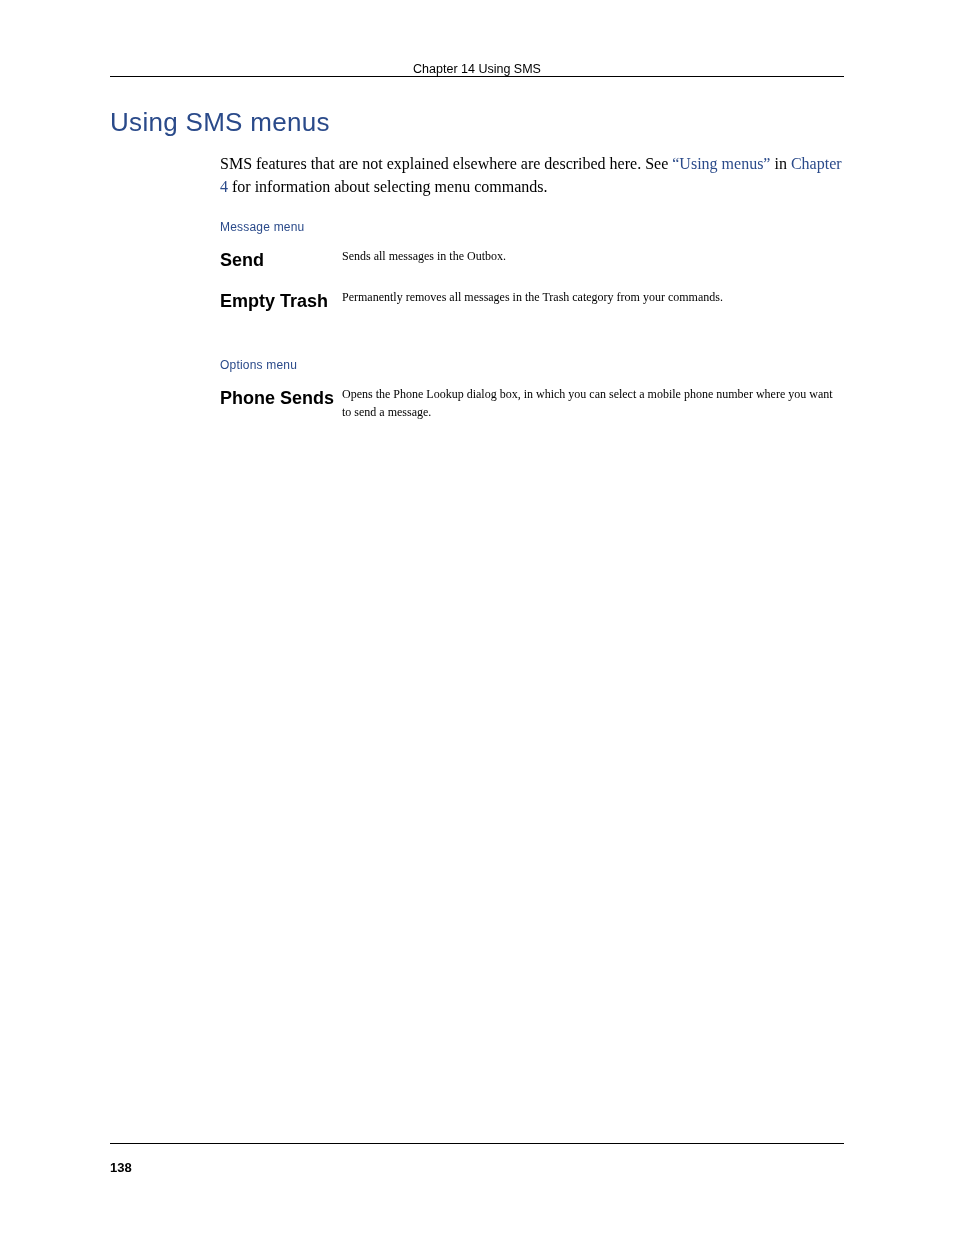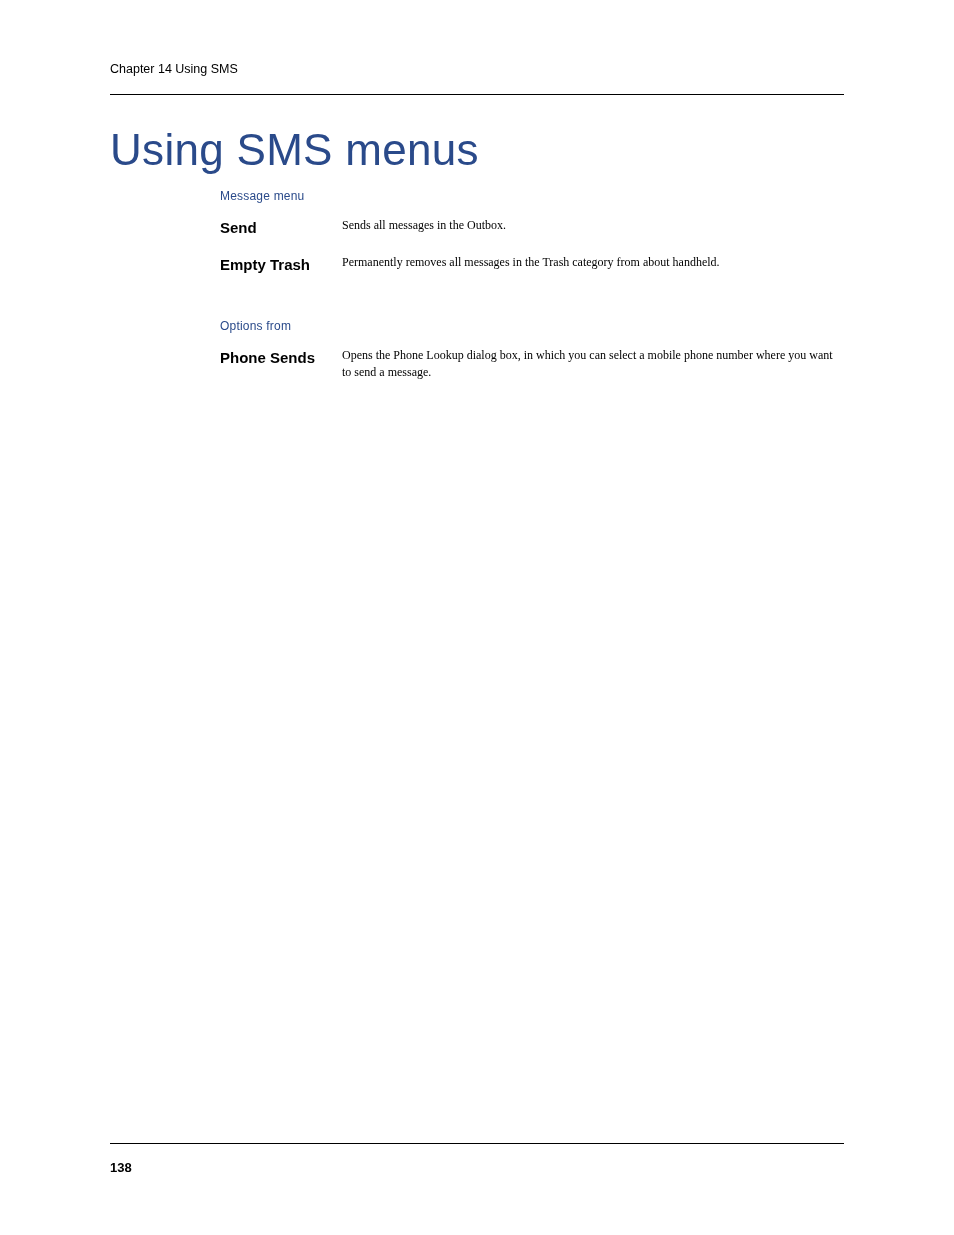--- a/index.html
+++ b/index.html
@@ -16,32 +16,33 @@
   .page {
     padding: 62px 110px 0 110px;
     box-sizing: border-box;
     position: relative;
     height: 100%;
   }
   .running-head {
     font-family: "Helvetica Neue", Helvetica, Arial, sans-serif;
     font-size: 12.5px;
     color: #000;
-    padding-bottom: 18px;
+    padding-bottom: 0;
     border-bottom: 1px solid #000;
     margin-bottom: 30px;
+    text-align: center;
   }
   .content-block {
     margin-left: 110px; 
   }
   h1.title {
     font-family: "Arial Narrow", "Helvetica Neue Condensed", "Liberation Sans Narrow", Arial, sans-serif;
     font-stretch: condensed;
     font-weight: 400;
-    font-size: 44px;
+    font-size: 26px;
     color: #2a4a8a;
     margin: 0 0 14px 0;
     letter-spacing: 0.3px;
   }
   p.intro {
     font-size: 16px;
     line-height: 1.45;
     margin: 0 0 22px 0;
   }
   a.link {
@@ -62,21 +63,21 @@
     width: 100%;
     margin-bottom: 28px;
   }
   table.defs td {
     vertical-align: top;
     padding: 0 0 18px 0;
   }
   table.defs td.term {
     font-family: "Helvetica Neue", Helvetica, Arial, sans-serif;
     font-weight: 700;
-    font-size: 15px;
+    font-size: 18px;
     width: 118px;
     padding-right: 4px;
     padding-top: 2px;
   }
   table.defs td.desc {
     font-size: 12px;
     line-height: 1.45;
   }
   .page-number {
     position: absolute;
@@ -94,37 +95,40 @@
 <body>
 
 <div class="page">
 
   <div class="running-head">Chapter 14   Using SMS</div>
 
   <h1 class="title">Using SMS menus</h1>
 
   <div class="content-block">
 
+    <p class="intro">
+      <span>SMS features that are not explained elsewhere are described here. See </span><a href="#" class="link">“Using menus”</a><span> in </span><a href="#" class="link">Chapter 4</a><span> for information about selecting menu commands.</span>
+    </p>
 
     <h3 class="subhead">Message menu</h3>
 
     <table class="defs">
       <tbody>
           <tr>
         <td class="term">Send</td>
         <td class="desc">Sends all messages in the Outbox.</td>
       </tr>
       <tr>
         <td class="term">Empty Trash</td>
-        <td class="desc">Permanently removes all messages in the Trash category from about handheld.</td>
+        <td class="desc">Permanently removes all messages in the Trash category from your commands.</td>
       </tr>
     </tbody>
       </table>
 
-    <h3 class="subhead">Options from</h3>
+    <h3 class="subhead">Options menu</h3>
 
     <table class="defs">
       <tbody>
           <tr>
         <td class="term">Phone Sends</td>
         <td class="desc">Opens the Phone Lookup dialog box, in which you can select a mobile phone number where you want to send a message.</td>
       </tr>
     </tbody>
       </table>
 

